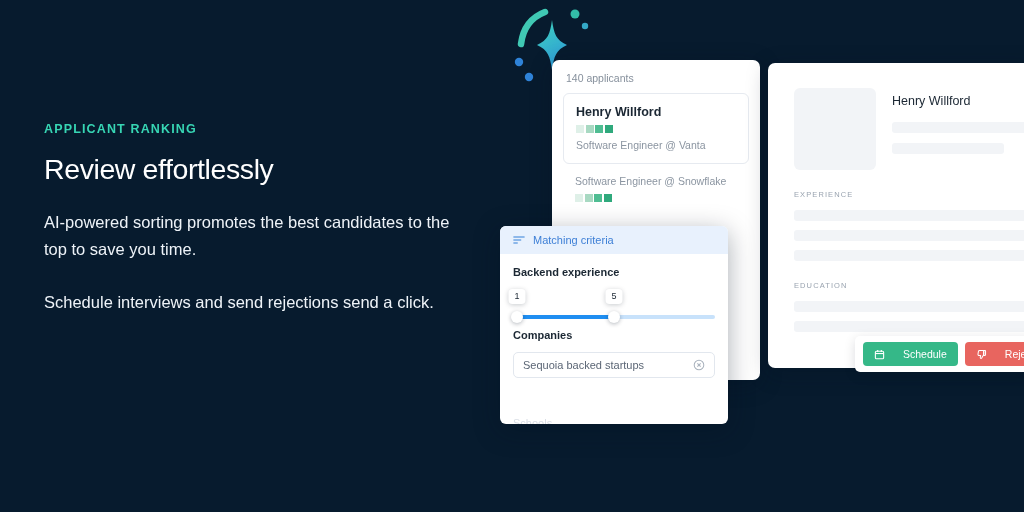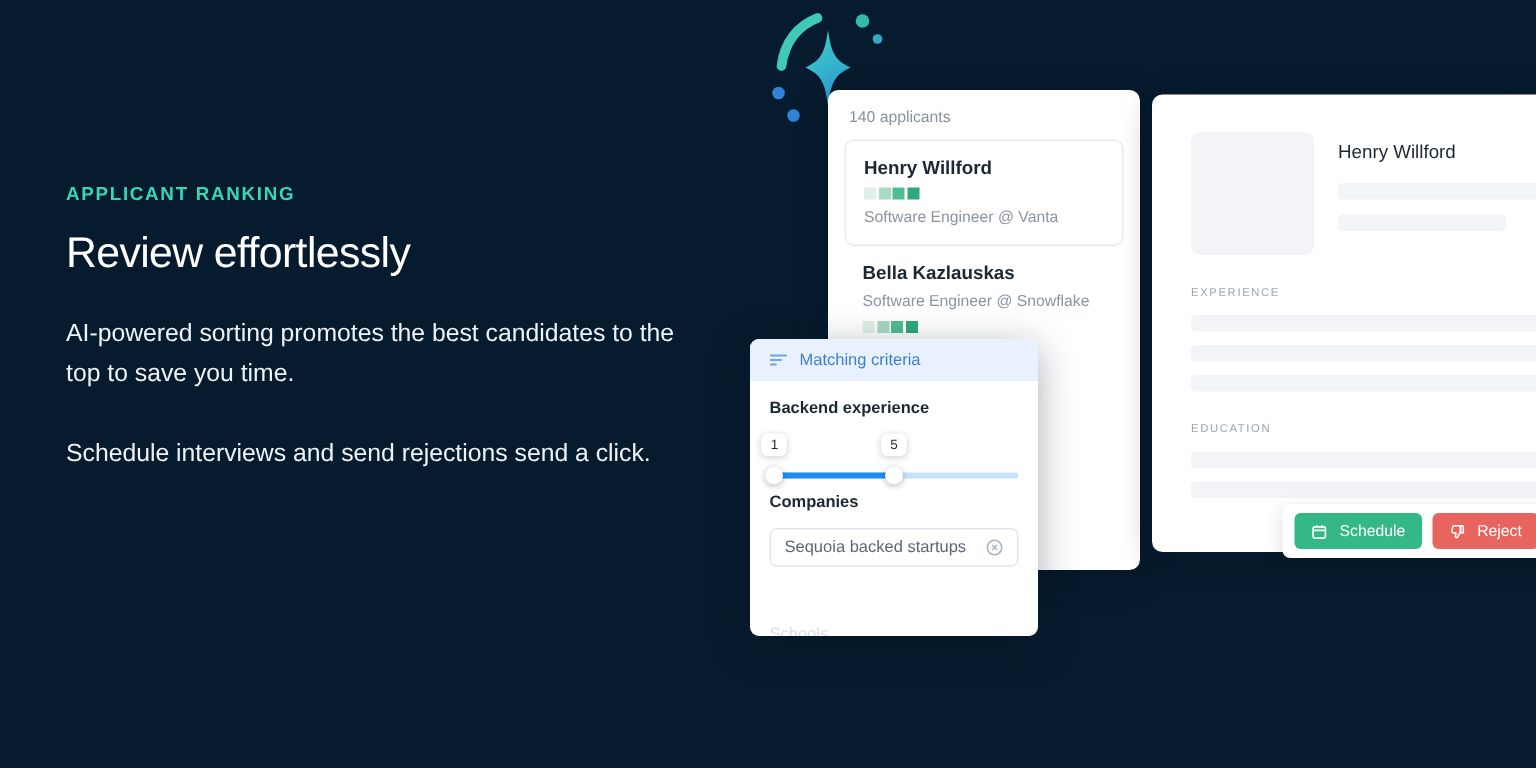--- a/index.html
+++ b/index.html
@@ -172,40 +172,40 @@
     background: #ffffff;
     border-radius: 5px;
     padding: 6px 8px;
     display: flex;
     gap: 7px;
     box-shadow: 0 3px 12px rgba(3, 17, 32, 0.14);
   }
   .btn {
     display: flex;
     align-items: center;
-    gap: 8px;
+    gap: 18px;
     border: none;
     border-radius: 4px;
     padding: 6px 11px;
     font-size: 10.5px;
     font-family: "Liberation Sans", sans-serif;
     color: #ffffff;
     cursor: pointer;
     white-space: nowrap;
   }
   .btn-schedule { background: #35b888; }
   .btn-reject   { background: #e8655f; justify-content: flex-end; }
   .btn svg { display: block; }
 
   
   .criteria-panel {
     position: absolute;
     left: 500px;
     top: 226px;
-    width: 192px;
+    width: 228px;
     height: 198px;
     background: #ffffff;
     border-radius: 6px;
     box-shadow: 0 6px 26px rgba(3, 17, 32, 0.34);
     overflow: hidden;
   }
   .criteria-header {
     background: #e8f1fd;
     display: flex;
     align-items: center;
@@ -315,21 +315,20 @@
     <div class="rating">
       <i style="background:#dff0e8"></i>
         <i style="background:#a8d9c2"></i>
         <i style="background:#4fbd92"></i>
         <i style="background:#2fa97c"></i>
     </div>
     <div class="app-role">Software Engineer @ Vanta</div>
   </div>
 
   <div class="applicant-plain">
-    <div class="app-name">Bella Kazlauskas</div>
     <div class="app-role">Software Engineer @ Snowflake</div>
     <div class="rating below">
       <i style="background:#dff0e8"></i>
         <i style="background:#a8d9c2"></i>
         <i style="background:#4fbd92"></i>
         <i style="background:#2fa97c"></i>
     </div>
   </div>
 
   <div class="app-occluded">nk</div>

